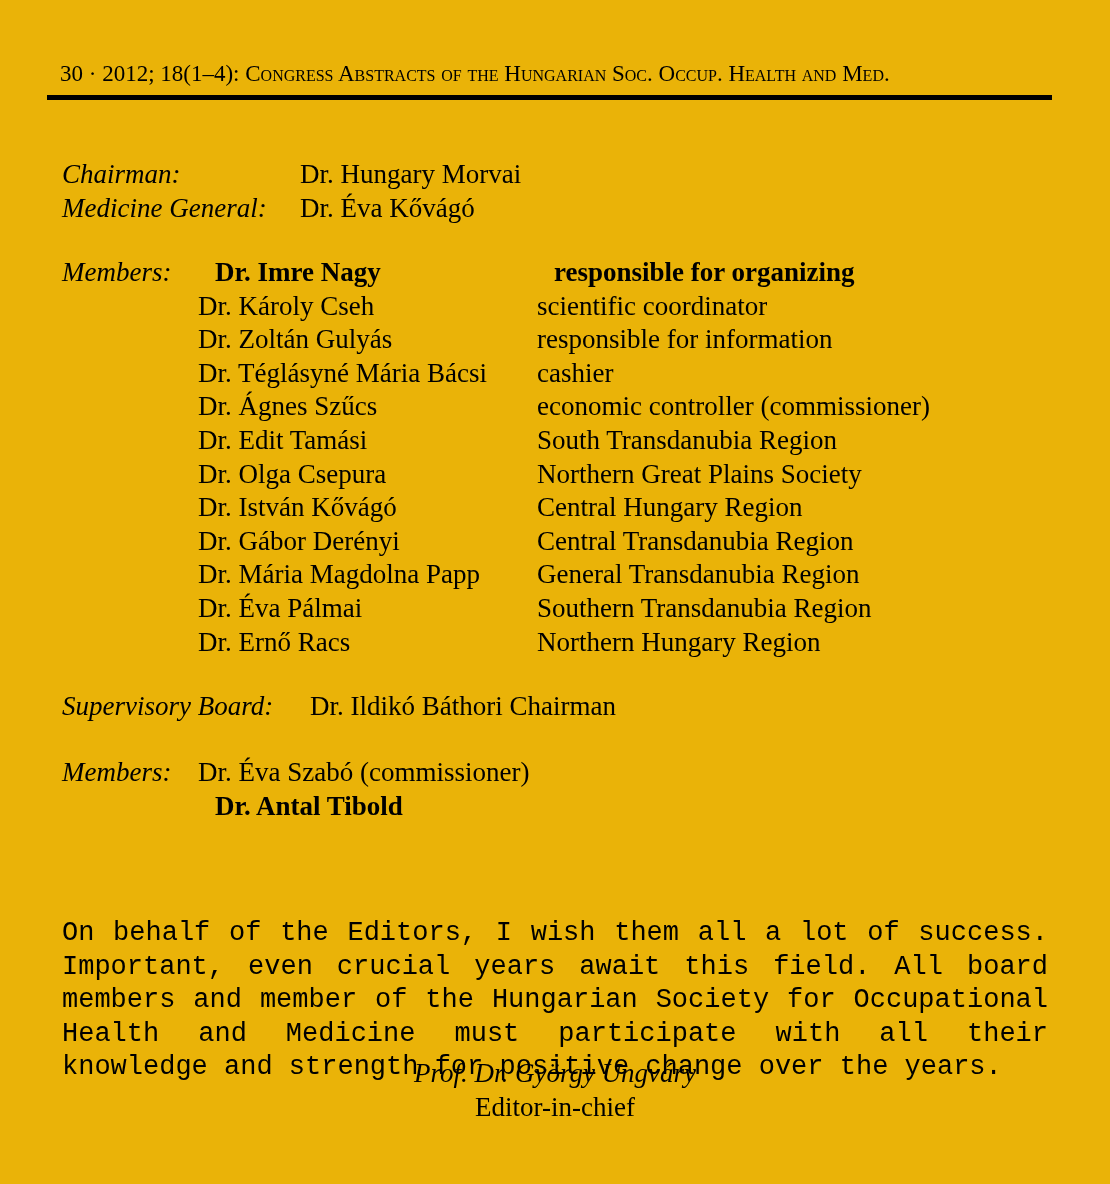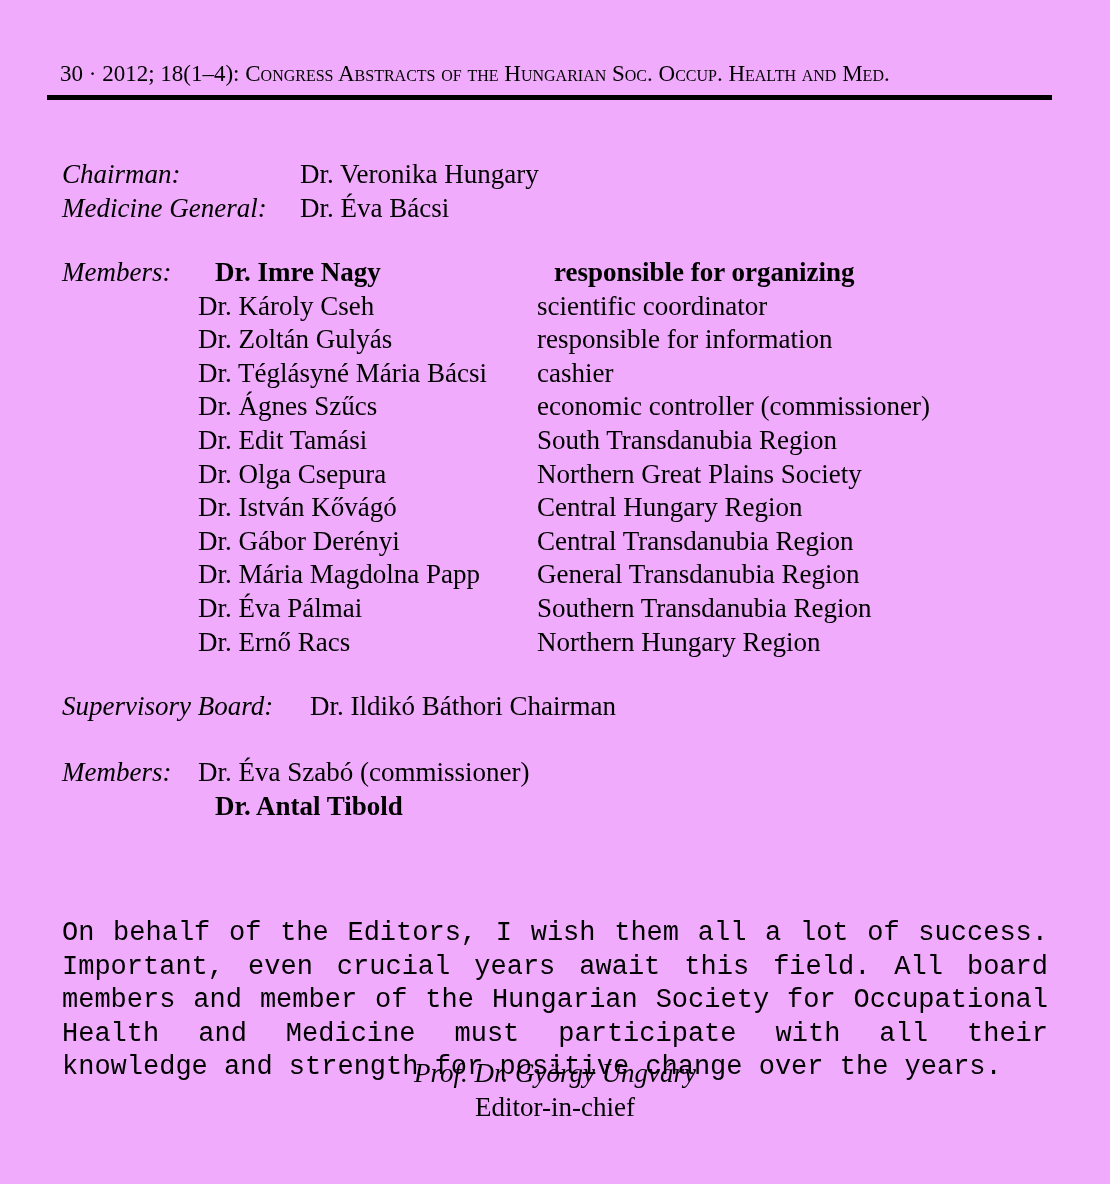--- a/index.html
+++ b/index.html
@@ -1,19 +1,19 @@
 <!DOCTYPE html>
 <html><head>
 <meta charset="utf-8">
 <style>
   html, body { margin:0; padding:0; background:#ffffff; }
   .page {
     position:relative;
     width:1110px; height:1184px;
-    background:#f0abfc;
+    background:#eab308;
     color:#000000;
     font-family:"Liberation Serif", serif;
     font-size:27px;
     line-height:33.6px;
     overflow:hidden;
   }
   .running-header {
     position:absolute; left:60px; top:60px;
     font-size:23px; line-height:28px;
     white-space:nowrap;
@@ -62,23 +62,23 @@
 </head>
 <body>
 
 <div class="page">
 
   <div class="running-header"><span>30 · 2012; 18(1–4): </span><span class="smallcaps">Congress Abstracts of the Hungarian Soc. Occup. Health and Med.</span></div>
   <div class="rule"></div>
 
   <div class="officers">
     <span class="cell lbl">Chairman:</span>
-    <span class="cell">Dr. Veronika Hungary</span>
+    <span class="cell">Dr. Hungary Morvai</span>
     <span class="cell lbl">Medicine General:</span>
-    <span class="cell">Dr. Éva Bácsi</span>
+    <span class="cell">Dr. Éva Kővágó</span>
   </div>
 
   <div class="members-grid">
     <span class="cell lbl">Members:</span>
     <span class="cell bold">Dr. Imre Nagy</span>
     <span class="cell bold">responsible for organizing</span>
 
     <span class="cell"></span>
     <span class="cell">Dr. Károly Cseh</span>
     <span class="cell">scientific coordinator</span>

